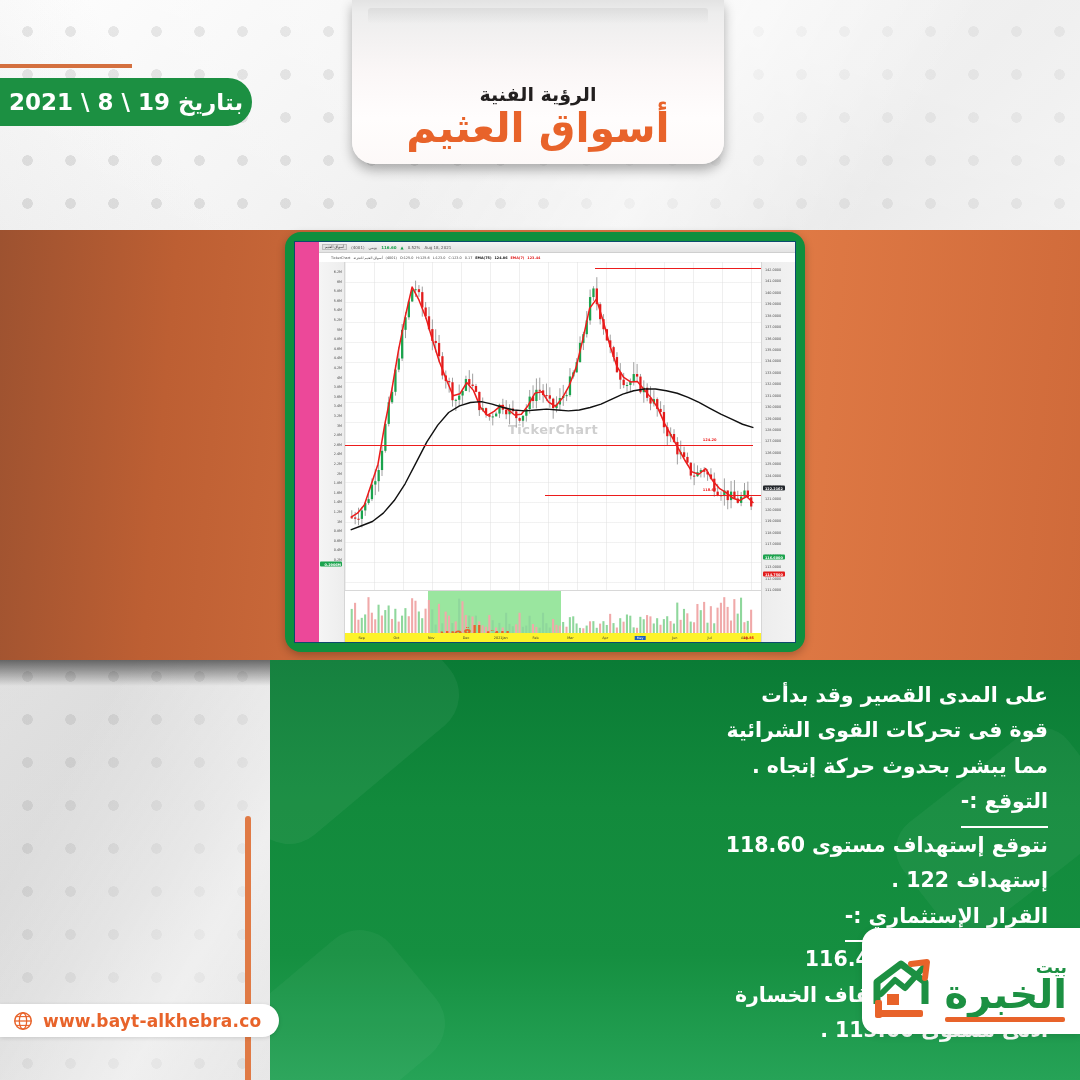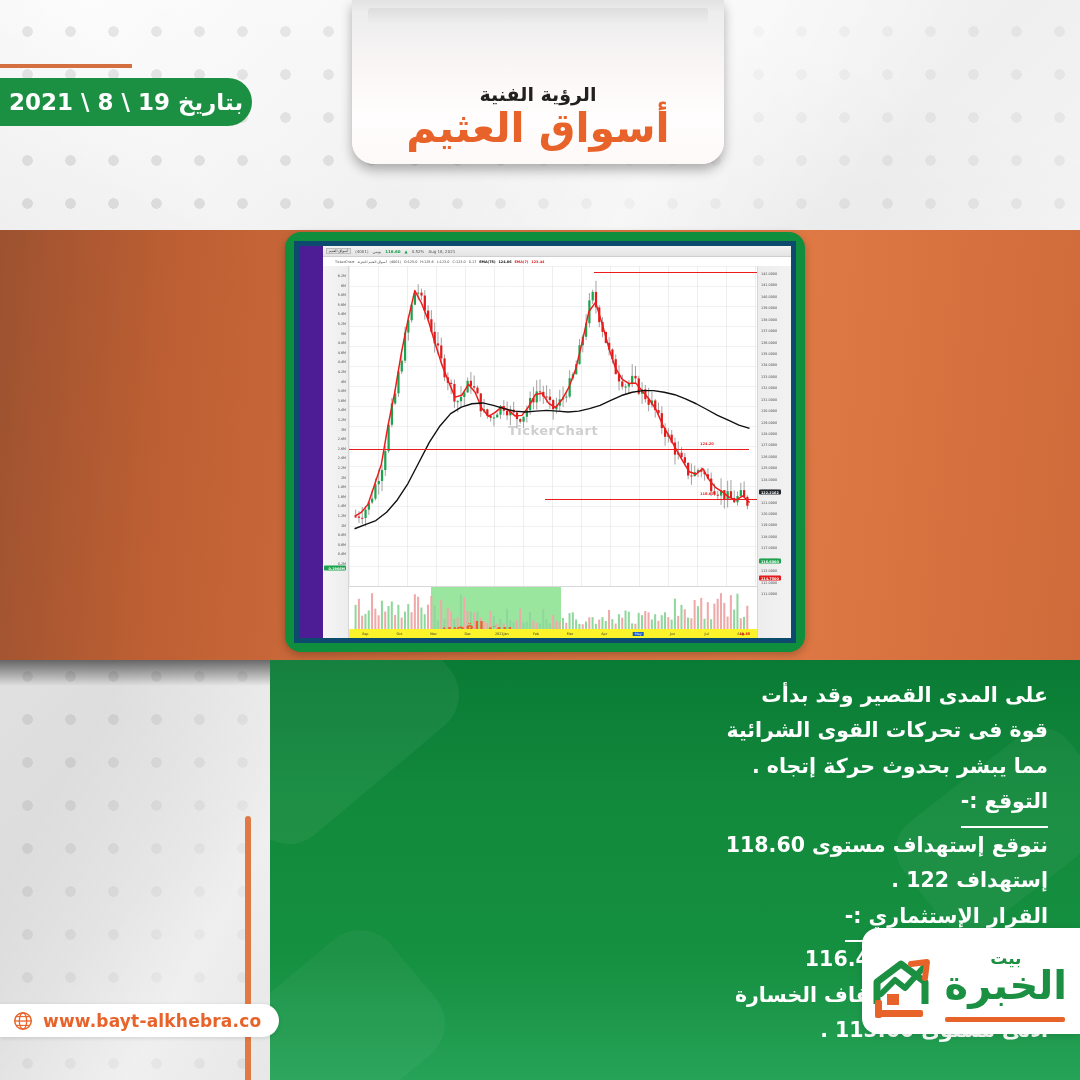--- a/index.html
+++ b/index.html
@@ -82,21 +82,21 @@
   }
 
   
   .chart-outer{
     position:absolute; left:285px; top:232px; width:520px; height:420px;
     background:#0f8f3e; border-radius:16px; padding:9px;
     box-shadow:0 3px 9px rgba(0,0,0,.25);
   }
   .chart-inner{
     position:relative; width:100%; height:100%;
-    background:#4c1d95; border:5px solid #0c4a6e; overflow:hidden;padding-left:24px;
+    background:#ec4899; border:1px solid #0c4a6e; overflow:hidden;padding-left:24px;
   }
 
   .chart-topbar{
     height:11px; width:100%;
     background:linear-gradient(to bottom,#f3f3f3,#e3e3e3);
     border-bottom:1px solid #cfcfcf;
     display:flex; align-items:center; gap:4px; padding:0 3px;
     font-size:4px; color:#333; direction:ltr;
   }
   .tb-chip{ background:#e0e0e0; border:1px solid #bdbdbd; padding:0 2px; font-size:3.6px; direction:rtl;}
@@ -236,21 +236,21 @@
 
   
   .logo-card{
     position:absolute; left:862px; top:928px; width:218px; height:106px;
     background:#fff; border-radius:16px 0 0 16px;
     box-shadow:0 2px 7px rgba(0,0,0,.13);
     display:flex; align-items:center; justify-content:center;
   }
   .logo-wrap{ position:relative; width:200px; height:86px; }
   .logo-ar{
-    position:absolute; right:4px; top:12px; direction:rtl; text-align:center;
+    position:absolute; right:4px; top:21px; direction:rtl; text-align:right;
     line-height:1;
   }
   .logo-bait{
     font-size:17px; font-weight:bold; color:#1c9042; letter-spacing:.5px;
     display:block; margin-bottom:-2px;
   }
   .logo-khebra{
     font-size:40px; font-weight:bold; color:#1c9042; display:block;
   }
   .logo-underline{

